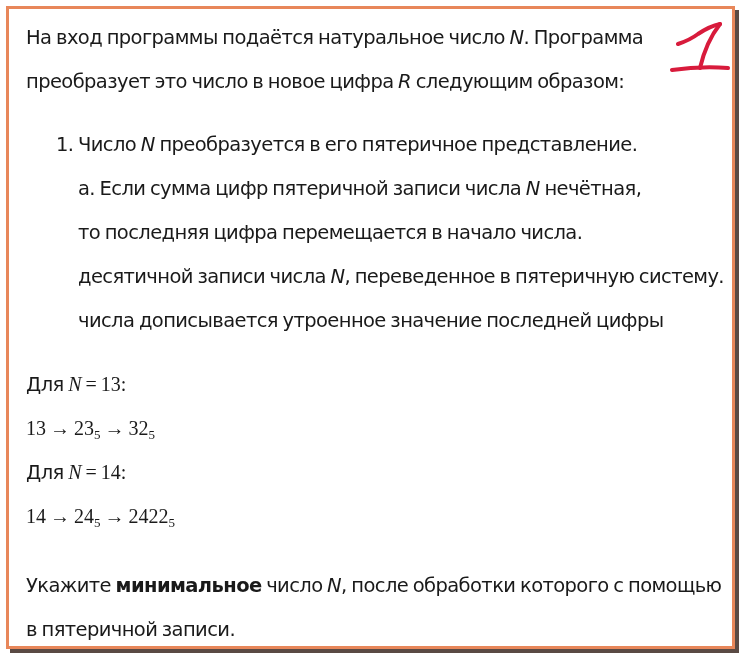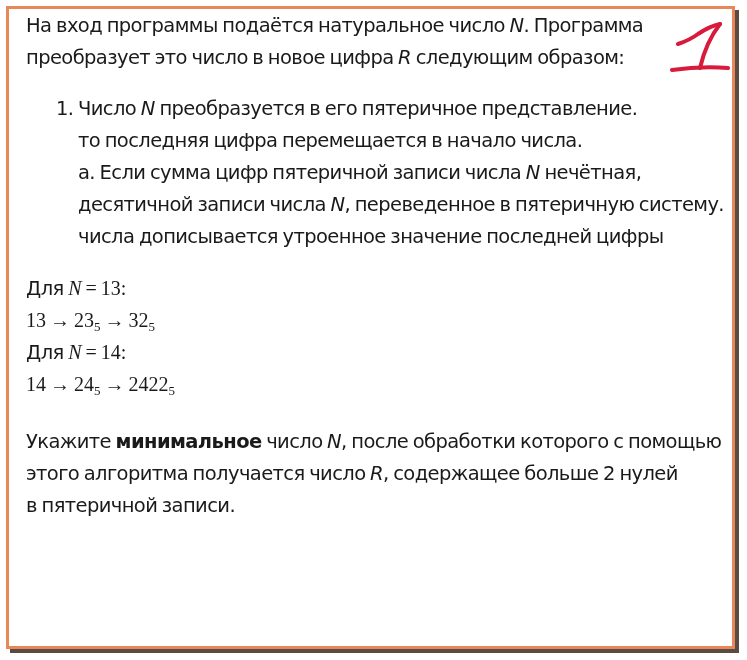--- a/index.html
+++ b/index.html
@@ -7,21 +7,21 @@
     .frame {
       position: absolute; left: 6px; top: 6px; width: 729px; height: 643px;
       border: 3px solid #e8875a; box-sizing: border-box; background: #fff;
       box-shadow: 4px 4px 0 #5a4a44;
     }
     .content {
       position: absolute; left: 26px; top: 10px; right: 10px;
       font-family: "DejaVu Sans", sans-serif; font-size: 19.5px; color: #1a1a1a;
       letter-spacing: -0.6px; word-spacing: -1px;
     }
-    .line { height: 32px; line-height: 32px; white-space: nowrap; }
+    .line { height: 32px; line-height: 32px; white-space: nowrap; margin-top: 12px; }
     .ital { font-style: italic; }
     .gap { height: 19px; }
     .num-item { padding-left: 30px; }
     .sub { padding-left: 52px; }
     .math { font-family: Liberation Serif, serif; font-size: 20px; letter-spacing: 0; }
     .math sub { font-size: 13px; vertical-align: -4px; line-height: 0; }
     .mi { font-style: italic; }
     .bold { font-weight: bold; }
     .mark {
       position: absolute; left: 670px; top: 22px; width: 60px; height: 52px;
@@ -36,26 +36,25 @@
   <path d="M8 22 Q 20 18 28 12 Q 40 4 50 2" stroke="#d81b3c" stroke-width="4" fill="none" stroke-linecap="round"></path>
   <path d="M50 2 Q 36 20 30 46" stroke="#d81b3c" stroke-width="4" fill="none" stroke-linecap="round"></path>
   <path d="M2 48 Q 30 44 58 46" stroke="#d81b3c" stroke-width="4" fill="none" stroke-linecap="round"></path>
 </svg>
 
 <div class="content">
   <div class="line"><span>На вход программы подаётся натуральное число </span><span class="ital">N</span><span>. Программа</span></div>
   <div class="line"><span>преобразует это число в новое цифра </span><span class="ital">R</span><span> следующим образом:</span></div>
   <div class="gap"></div>
   <div class="line num-item"><span>1. </span><span>Число </span><span class="ital">N</span><span> преобразуется в его пятеричное представление.</span></div>
+  <div class="line sub"><span>a. Если сумма цифр пятеричной записи числа </span><span class="ital">N</span><span> нечётная,</span></div>
   <div class="line sub">то последняя цифра перемещается в начало числа.</div>
-  <div class="line sub"><span>a. Если сумма цифр пятеричной записи числа </span><span class="ital">N</span><span> нечётная,</span></div>
   <div class="line sub"><span>десятичной записи числа </span><span class="ital">N</span><span>, переведенное в пятеричную систему.</span></div>
   <div class="line sub">числа дописывается утроенное значение последней цифры</div>
   <div class="gap"></div>
   <div class="line"><span>Для </span><span class="math"><span class="mi">N</span><span> = 13:</span></span></div>
   <div class="line math"><span>13 → 23</span><sub>5</sub><span> → 32</span><sub>5</sub></div>
   <div class="line"><span>Для </span><span class="math"><span class="mi">N</span><span> = 14:</span></span></div>
   <div class="line math"><span>14 → 24</span><sub>5</sub><span> → 2422</span><sub>5</sub></div>
   <div class="gap" style="height:26px"></div>
   <div class="line"><span>Укажите </span><span class="bold">минимальное</span><span> число </span><span class="ital">N</span><span>, после обработки которого с помощью</span></div>
-  <div class="line"><span>этого алгоритма получается число </span><span class="ital">R</span><span>, содержащее больше 2 нулей</span></div>
   <div class="line">в пятеричной записи.</div>
 </div>
 
 </body></html>

